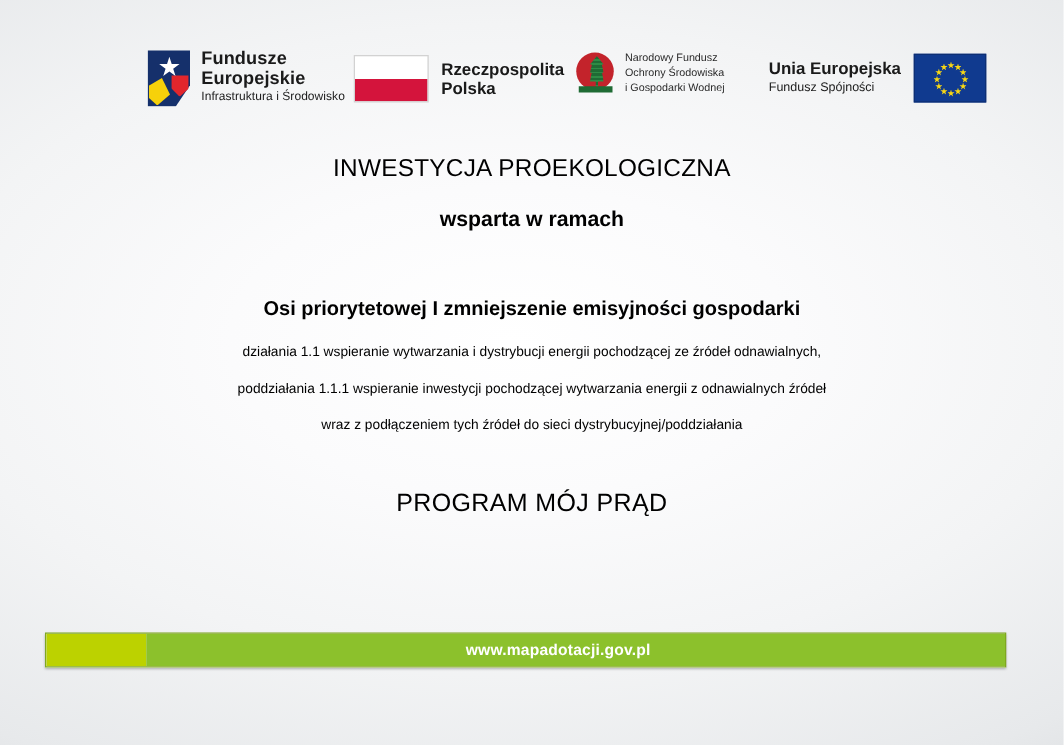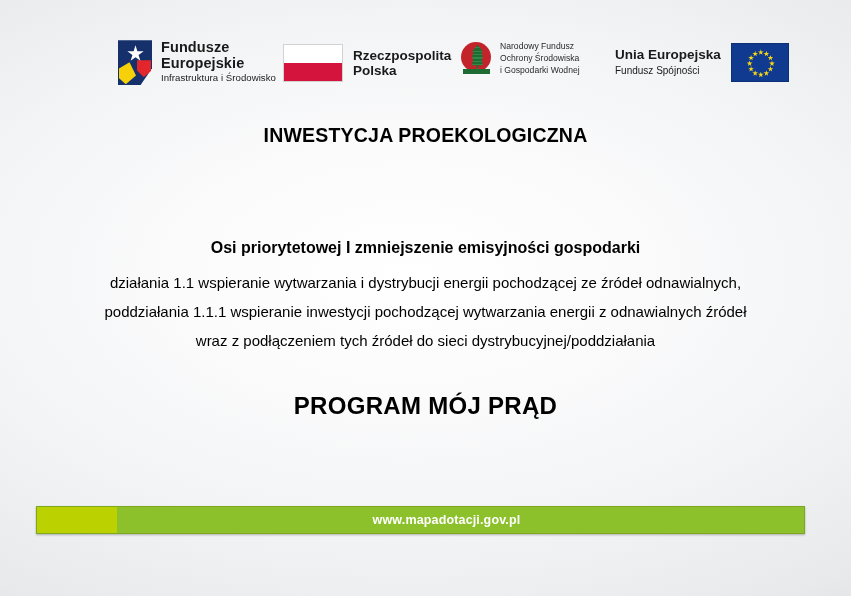--- a/index.html
+++ b/index.html
@@ -141,26 +141,26 @@
   }
   .eu-star {
     position: absolute;
     width: 6px; height: 6px;
     background: #f8d714;
     clip-path: polygon(50% 0%, 61% 35%, 98% 35%, 68% 57%, 79% 91%, 50% 70%, 21% 91%, 32% 57%, 2% 35%, 39% 35%);
   }
 
   
   .block { position: absolute; left: 0; width: 851px; text-align: center; color: #000000; }
-  #h-title   { top: 124px; font-size: 19.5px; font-weight: bold; letter-spacing: .2px;}
+  #h-title   { top: 124px; font-size: 19.5px; font-weight: normal; letter-spacing: .2px;}
   #h-sub     { top: 166px; font-size: 17px;   font-weight: bold; }
   #h-program { top: 203px; font-size: 18.5px; font-weight: bold; }
   #h-axis    { top: 239px; font-size: 16px;   font-weight: bold; }
-  #p-body    { top: 268px; font-size: 15px;   font-weight: normal; line-height: 29px; }
-  #h-mojprad { top: 392px; font-size: 24px;   font-weight: bold; letter-spacing: .3px;}
+  #p-body    { top: 268px; font-size: 11px;   font-weight: normal; line-height: 29px; }
+  #h-mojprad { top: 392px; font-size: 20px;   font-weight: normal; letter-spacing: .3px;}
 
   
   #footer-bar {
     position: absolute;
     left: 36px;
     top: 506px;
     width: 769px;
     height: 28px;
     border: 1px solid #7fa81f;
     box-sizing: border-box;
@@ -251,20 +251,21 @@
       <div class="logo-text">
         <span class="nl">Narodowy Fundusz</span>
         <span class="nl">Ochrony Środowiska</span>
         <span class="nl">i Gospodarki Wodnej</span>
       </div>
     </div>
 
   </div>
 
   <div class="block" id="h-title">INWESTYCJA PROEKOLOGICZNA</div>
+  <div class="block" id="h-sub">wsparta w ramach</div>
   <div class="block" id="h-axis">Osi priorytetowej I zmniejszenie emisyjności gospodarki</div>
 
   <div class="block" id="p-body">
     <div>działania 1.1 wspieranie wytwarzania i dystrybucji energii pochodzącej ze źródeł odnawialnych,</div>
     <div>poddziałania 1.1.1 wspieranie inwestycji pochodzącej wytwarzania energii z odnawialnych źródeł</div>
     <div>wraz z podłączeniem tych źródeł do sieci dystrybucyjnej/poddziałania</div>
   </div>
 
   <div class="block" id="h-mojprad">PROGRAM MÓJ PRĄD</div>
 

